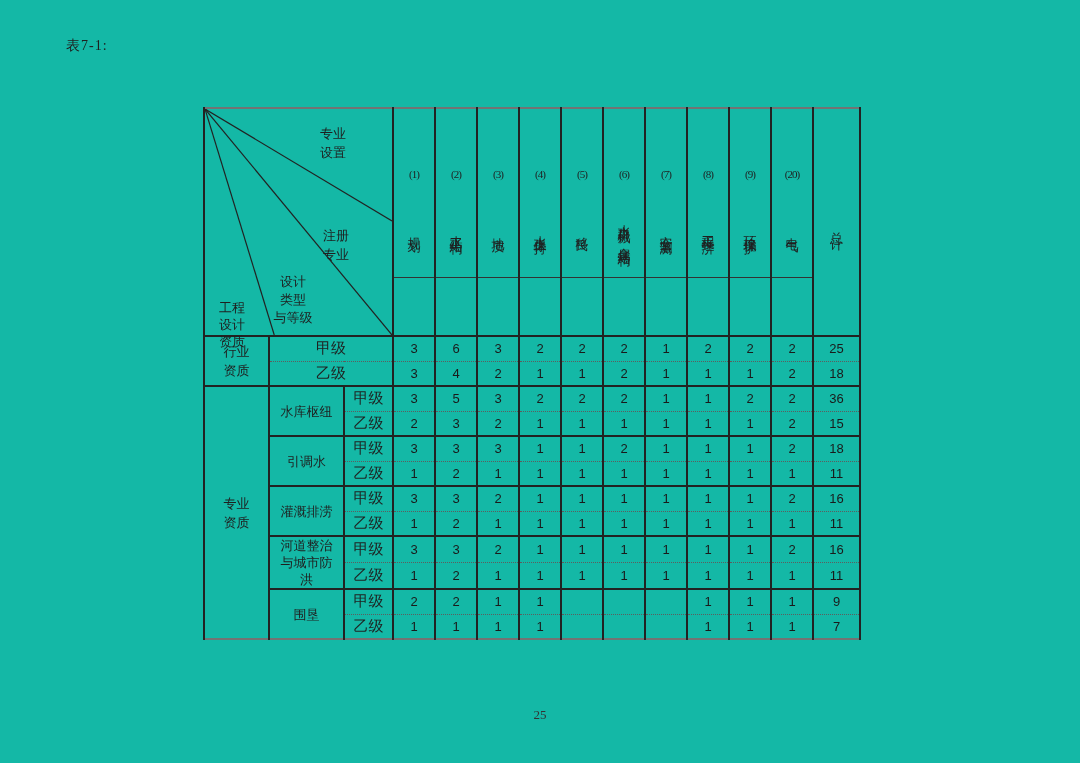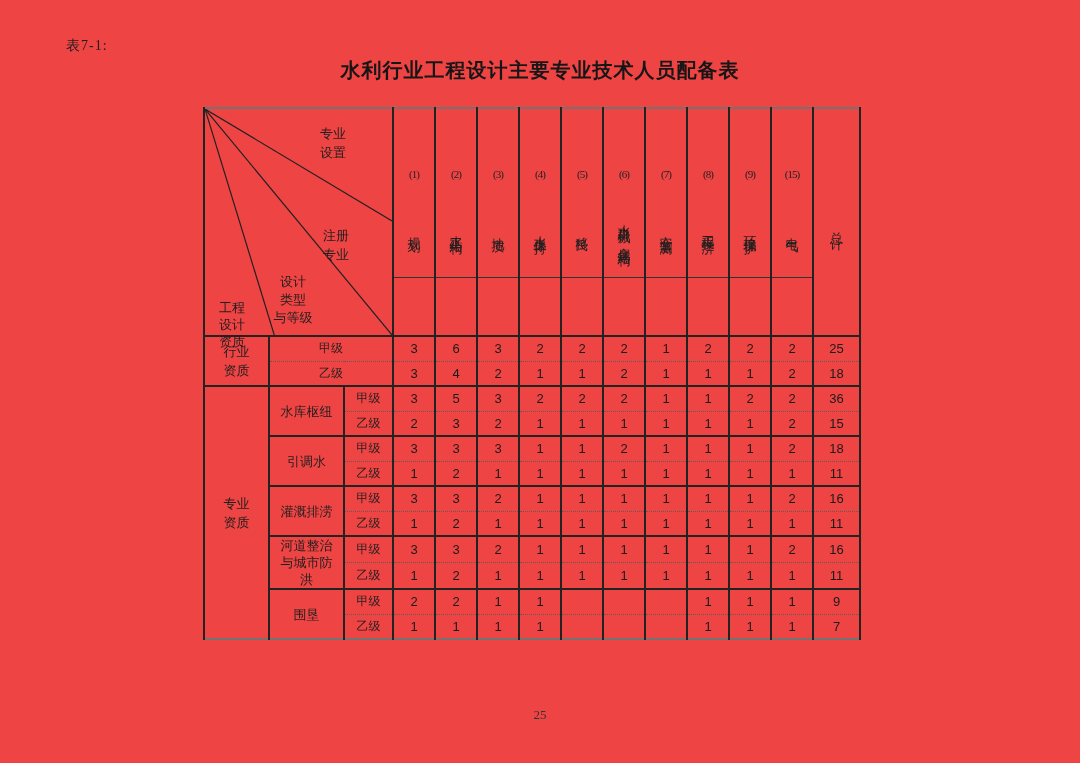--- a/index.html
+++ b/index.html
@@ -1,19 +1,19 @@
 <!DOCTYPE html>
 <html><head>
 <meta charset="utf-8">
 <style>
   html,body{margin:0;padding:0;}
   body{background:#e9e9e9;}
   .page{
     position:relative;width:1080px;height:763px;margin:0 auto;
-    background:#ef4444;overflow:hidden;
+    background:#14b8a6;overflow:hidden;
     font-family:"Liberation Serif","DejaVu Serif",serif;
     color:#1f1f1f;
   }
   .table-label{position:absolute;left:66px;top:37px;font-size:14px;letter-spacing:1px;}
   .doc-title{
     position:absolute;left:0;right:0;top:57px;text-align:center;
     font-family:"Liberation Sans","DejaVu Sans",sans-serif;
     font-weight:700;font-size:20px;letter-spacing:1px;color:#161616;
   }
   .page-num{position:absolute;left:0;right:0;top:707px;text-align:center;font-size:13px;color:#333;}
@@ -59,30 +59,29 @@
   th.total-h{vertical-align:middle;}
   .tot-vt{
     writing-mode:vertical-rl;text-orientation:upright;
     font-size:13px;letter-spacing:6px;line-height:15px;
     display:inline-block;margin-top:14px;
   }
 
   
   td.gcell{line-height:19px;font-size:13px;margin-left:48px;}
   td.cat{line-height:17px;font-size:13px;}
-  td.grade{font-size:12px;}
+  td.grade{font-size:15px;}
   td.v{font-family:"Liberation Sans","DejaVu Sans",sans-serif;font-size:13px;color:#1a1a1a;}
 </style>
 </head>
 <body>
 
 <div class="page">
 
   <div class="table-label">表7-1:</div>
-  <div class="doc-title">水利行业工程设计主要专业技术人员配备表</div>
 
   <table class="main">
     <colgroup>
       <col style="width:65px">
         <col style="width:75px">
         <col style="width:49px">
       <col style="width:42px">
         <col style="width:42px">
         <col style="width:42px">
         <col style="width:42px">
@@ -172,21 +171,21 @@
             </div>
         </th>
         <th>
           <div class="ch-top">
               <div class="ch-num">(9)</div>
               <div class="ch-vt">环境保护</div>
             </div>
         </th>
         <th>
           <div class="ch-top">
-              <div class="ch-num">(15)</div>
+              <div class="ch-num">(20)</div>
               <div class="ch-vt">电气</div>
             </div>
         </th>
         <th class="total-h">
           <div class="tot-vt">总计</div>
         </th>
       </tr>
     </thead>
     <tbody>
       <tr class="grp">

